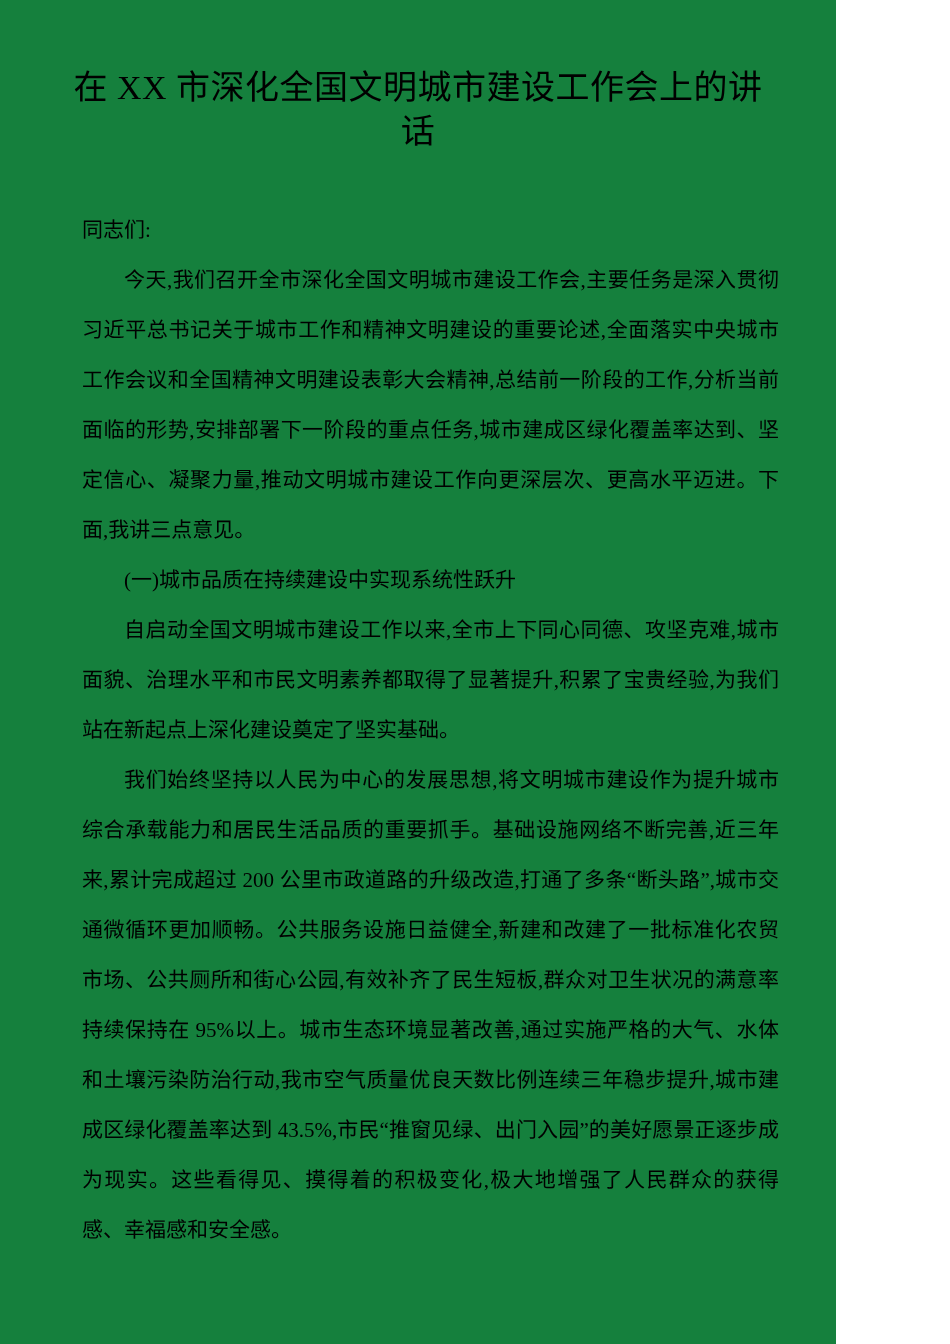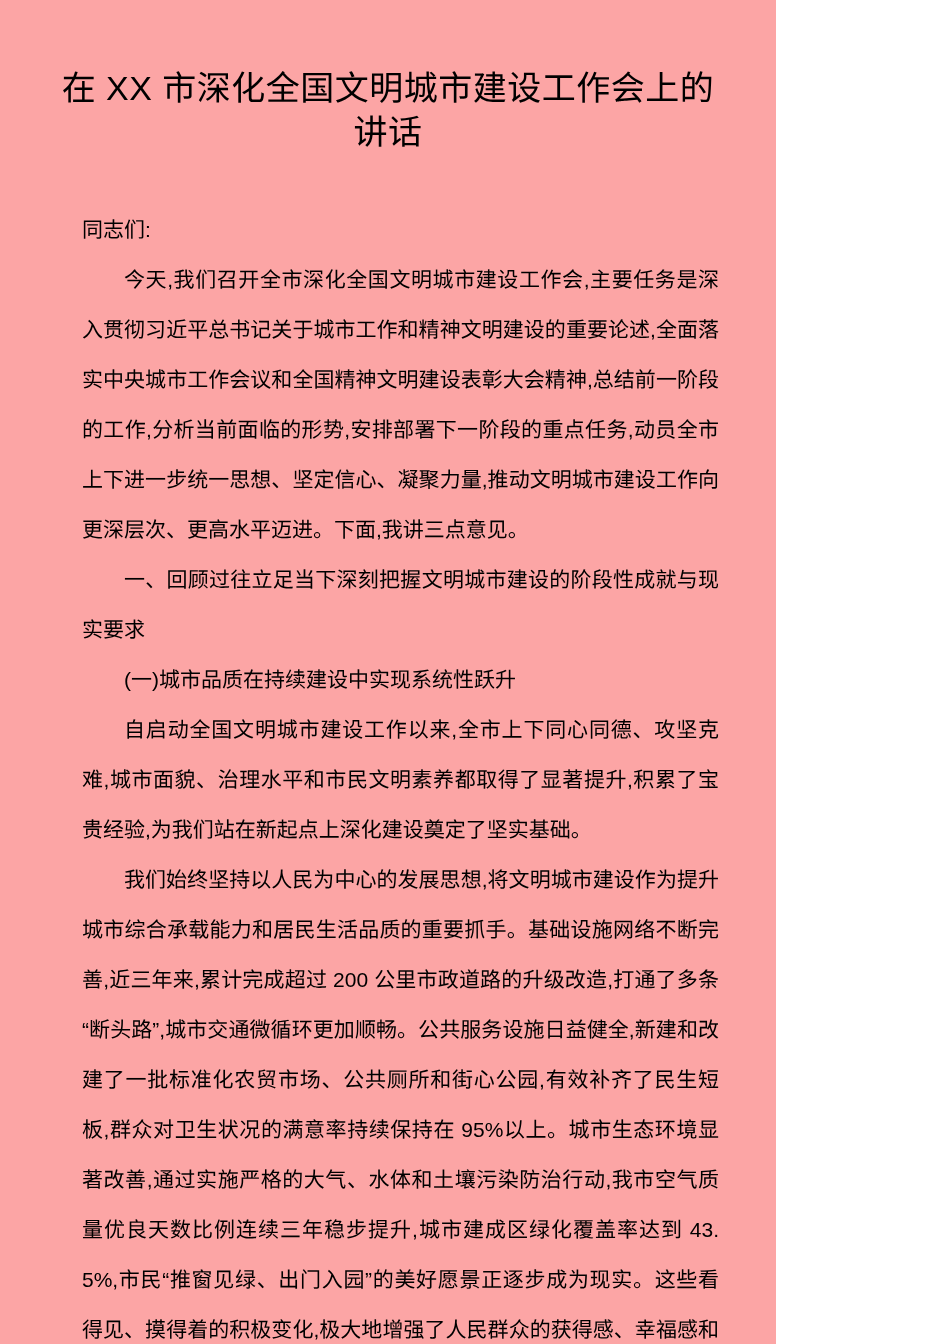--- a/index.html
+++ b/index.html
@@ -2,25 +2,25 @@
 <html lang="zh-CN"><head>
 <meta charset="utf-8">
 <style>
   html, body {
     margin: 0;
     padding: 0;
     background: #ffffff;
   }
   .page {
     position: relative;
-    width: 776px;
+    width: 836px;
     height: 1344px;
-    background: #fca5a5;
+    background: #15803d;
     color: #000000;
-    font-family: Liberation Sans, sans-serif;
+    font-family: Liberation Serif, serif;
     overflow: hidden;
     box-sizing: border-box;
   }
   .doc-title {
     margin: 0;
     padding: 66px 57px 0 57px;
     text-align: center;
     font-size: 34px;
     line-height: 44px;
     font-weight: normal;
@@ -45,19 +45,18 @@
     text-indent: 0;
   }
 </style>
 </head>
 <body>
 
 <div class="page">
   <h1 class="doc-title">在 XX 市深化全国文明城市建设工作会上的讲话</h1>
   <div class="doc-body" id="doc-body">
       <p class="para salutation">同志们:</p>
-      <p class="para paragraph">今天,我们召开全市深化全国文明城市建设工作会,主要任务是深入贯彻习近平总书记关于城市工作和精神文明建设的重要论述,全面落实中央城市工作会议和全国精神文明建设表彰大会精神,总结前一阶段的工作,分析当前面临的形势,安排部署下一阶段的重点任务,动员全市上下进一步统一思想、坚定信心、凝聚力量,推动文明城市建设工作向更深层次、更高水平迈进。下面,我讲三点意见。</p>
-      <p class="para heading1">一、回顾过往立足当下深刻把握文明城市建设的阶段性成就与现实要求</p>
+      <p class="para paragraph">今天,我们召开全市深化全国文明城市建设工作会,主要任务是深入贯彻习近平总书记关于城市工作和精神文明建设的重要论述,全面落实中央城市工作会议和全国精神文明建设表彰大会精神,总结前一阶段的工作,分析当前面临的形势,安排部署下一阶段的重点任务,城市建成区绿化覆盖率达到、坚定信心、凝聚力量,推动文明城市建设工作向更深层次、更高水平迈进。下面,我讲三点意见。</p>
       <p class="para heading2">(一)城市品质在持续建设中实现系统性跃升</p>
       <p class="para paragraph">自启动全国文明城市建设工作以来,全市上下同心同德、攻坚克难,城市面貌、治理水平和市民文明素养都取得了显著提升,积累了宝贵经验,为我们站在新起点上深化建设奠定了坚实基础。</p>
       <p class="para paragraph">我们始终坚持以人民为中心的发展思想,将文明城市建设作为提升城市综合承载能力和居民生活品质的重要抓手。基础设施网络不断完善,近三年来,累计完成超过 200 公里市政道路的升级改造,打通了多条“断头路”,城市交通微循环更加顺畅。公共服务设施日益健全,新建和改建了一批标准化农贸市场、公共厕所和街心公园,有效补齐了民生短板,群众对卫生状况的满意率持续保持在 95%以上。城市生态环境显著改善,通过实施严格的大气、水体和土壤污染防治行动,我市空气质量优良天数比例连续三年稳步提升,城市建成区绿化覆盖率达到 43.5%,市民“推窗见绿、出门入园”的美好愿景正逐步成为现实。这些看得见、摸得着的积极变化,极大地增强了人民群众的获得感、幸福感和安全感。</p>
     </div>
 </div>
 
 </body></html>

